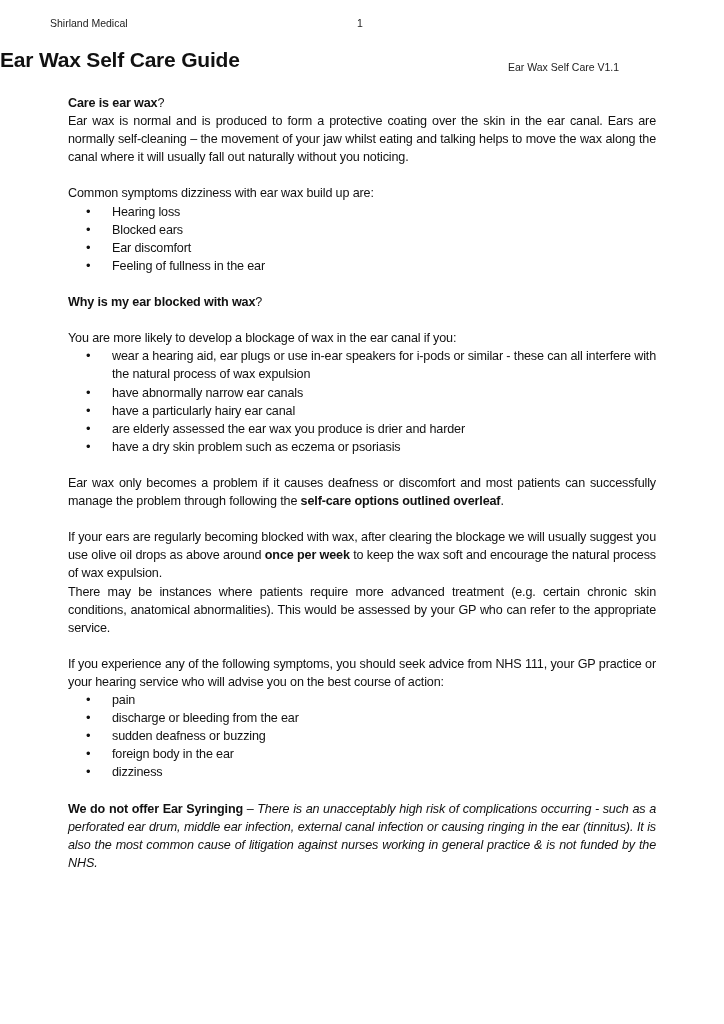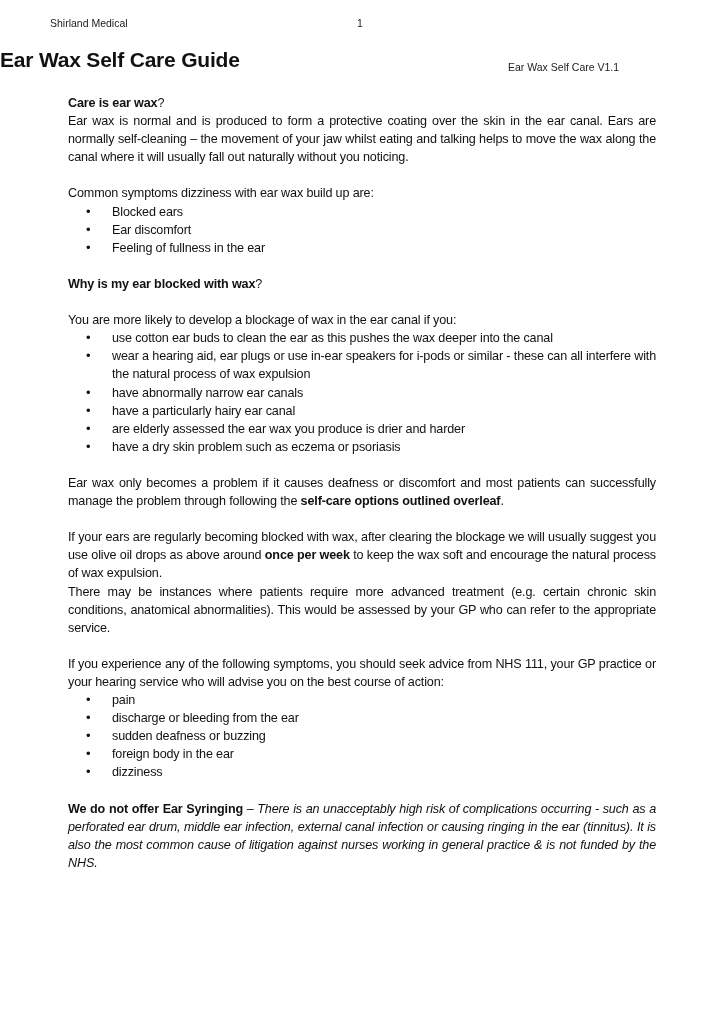--- a/index.html
+++ b/index.html
@@ -33,31 +33,31 @@
 
 <div class="title">Ear Wax Self Care Guide</div>
 
 <div class="content">
 
   <p><span class="h">Care is ear wax</span><span>?</span></p>
   <p>Ear wax is normal and is produced to form a protective coating over the skin in the ear canal. Ears are normally self-cleaning – the movement of your jaw whilst eating and talking helps to move the wax along the canal where it will usually fall out naturally without you noticing.</p>
   <div class="gap"></div>
   <p>Common symptoms dizziness with ear wax build up are:</p>
   <ul>
+    <li>Hearing loss</li>
     <li>Blocked ears</li>
     <li>Ear discomfort</li>
     <li>Feeling of fullness in the ear</li>
   </ul>
   <div class="gap"></div>
 
   <p><span class="h">Why is my ear blocked with wax</span><span>?</span></p>
   <div class="gap"></div>
   <p>You are more likely to develop a blockage of wax in the ear canal if you:</p>
   <ul>
-    <li>use cotton ear buds to clean the ear as this pushes the wax deeper into the canal</li>
     <li>wear a hearing aid, ear plugs or use in-ear speakers for i-pods or similar - these can all interfere with the natural process of wax expulsion</li>
     <li>have abnormally narrow ear canals</li>
     <li>have a particularly hairy ear canal</li>
     <li>are elderly assessed the ear wax you produce is drier and harder</li>
     <li>have a dry skin problem such as eczema or psoriasis</li>
   </ul>
   <div class="gap"></div>
 
   <p><span>Ear wax only becomes a problem if it causes deafness or discomfort and most patients can successfully manage the problem through following the </span><b>self-care options outlined overleaf</b><span>.</span></p>
   <div class="gap"></div>

